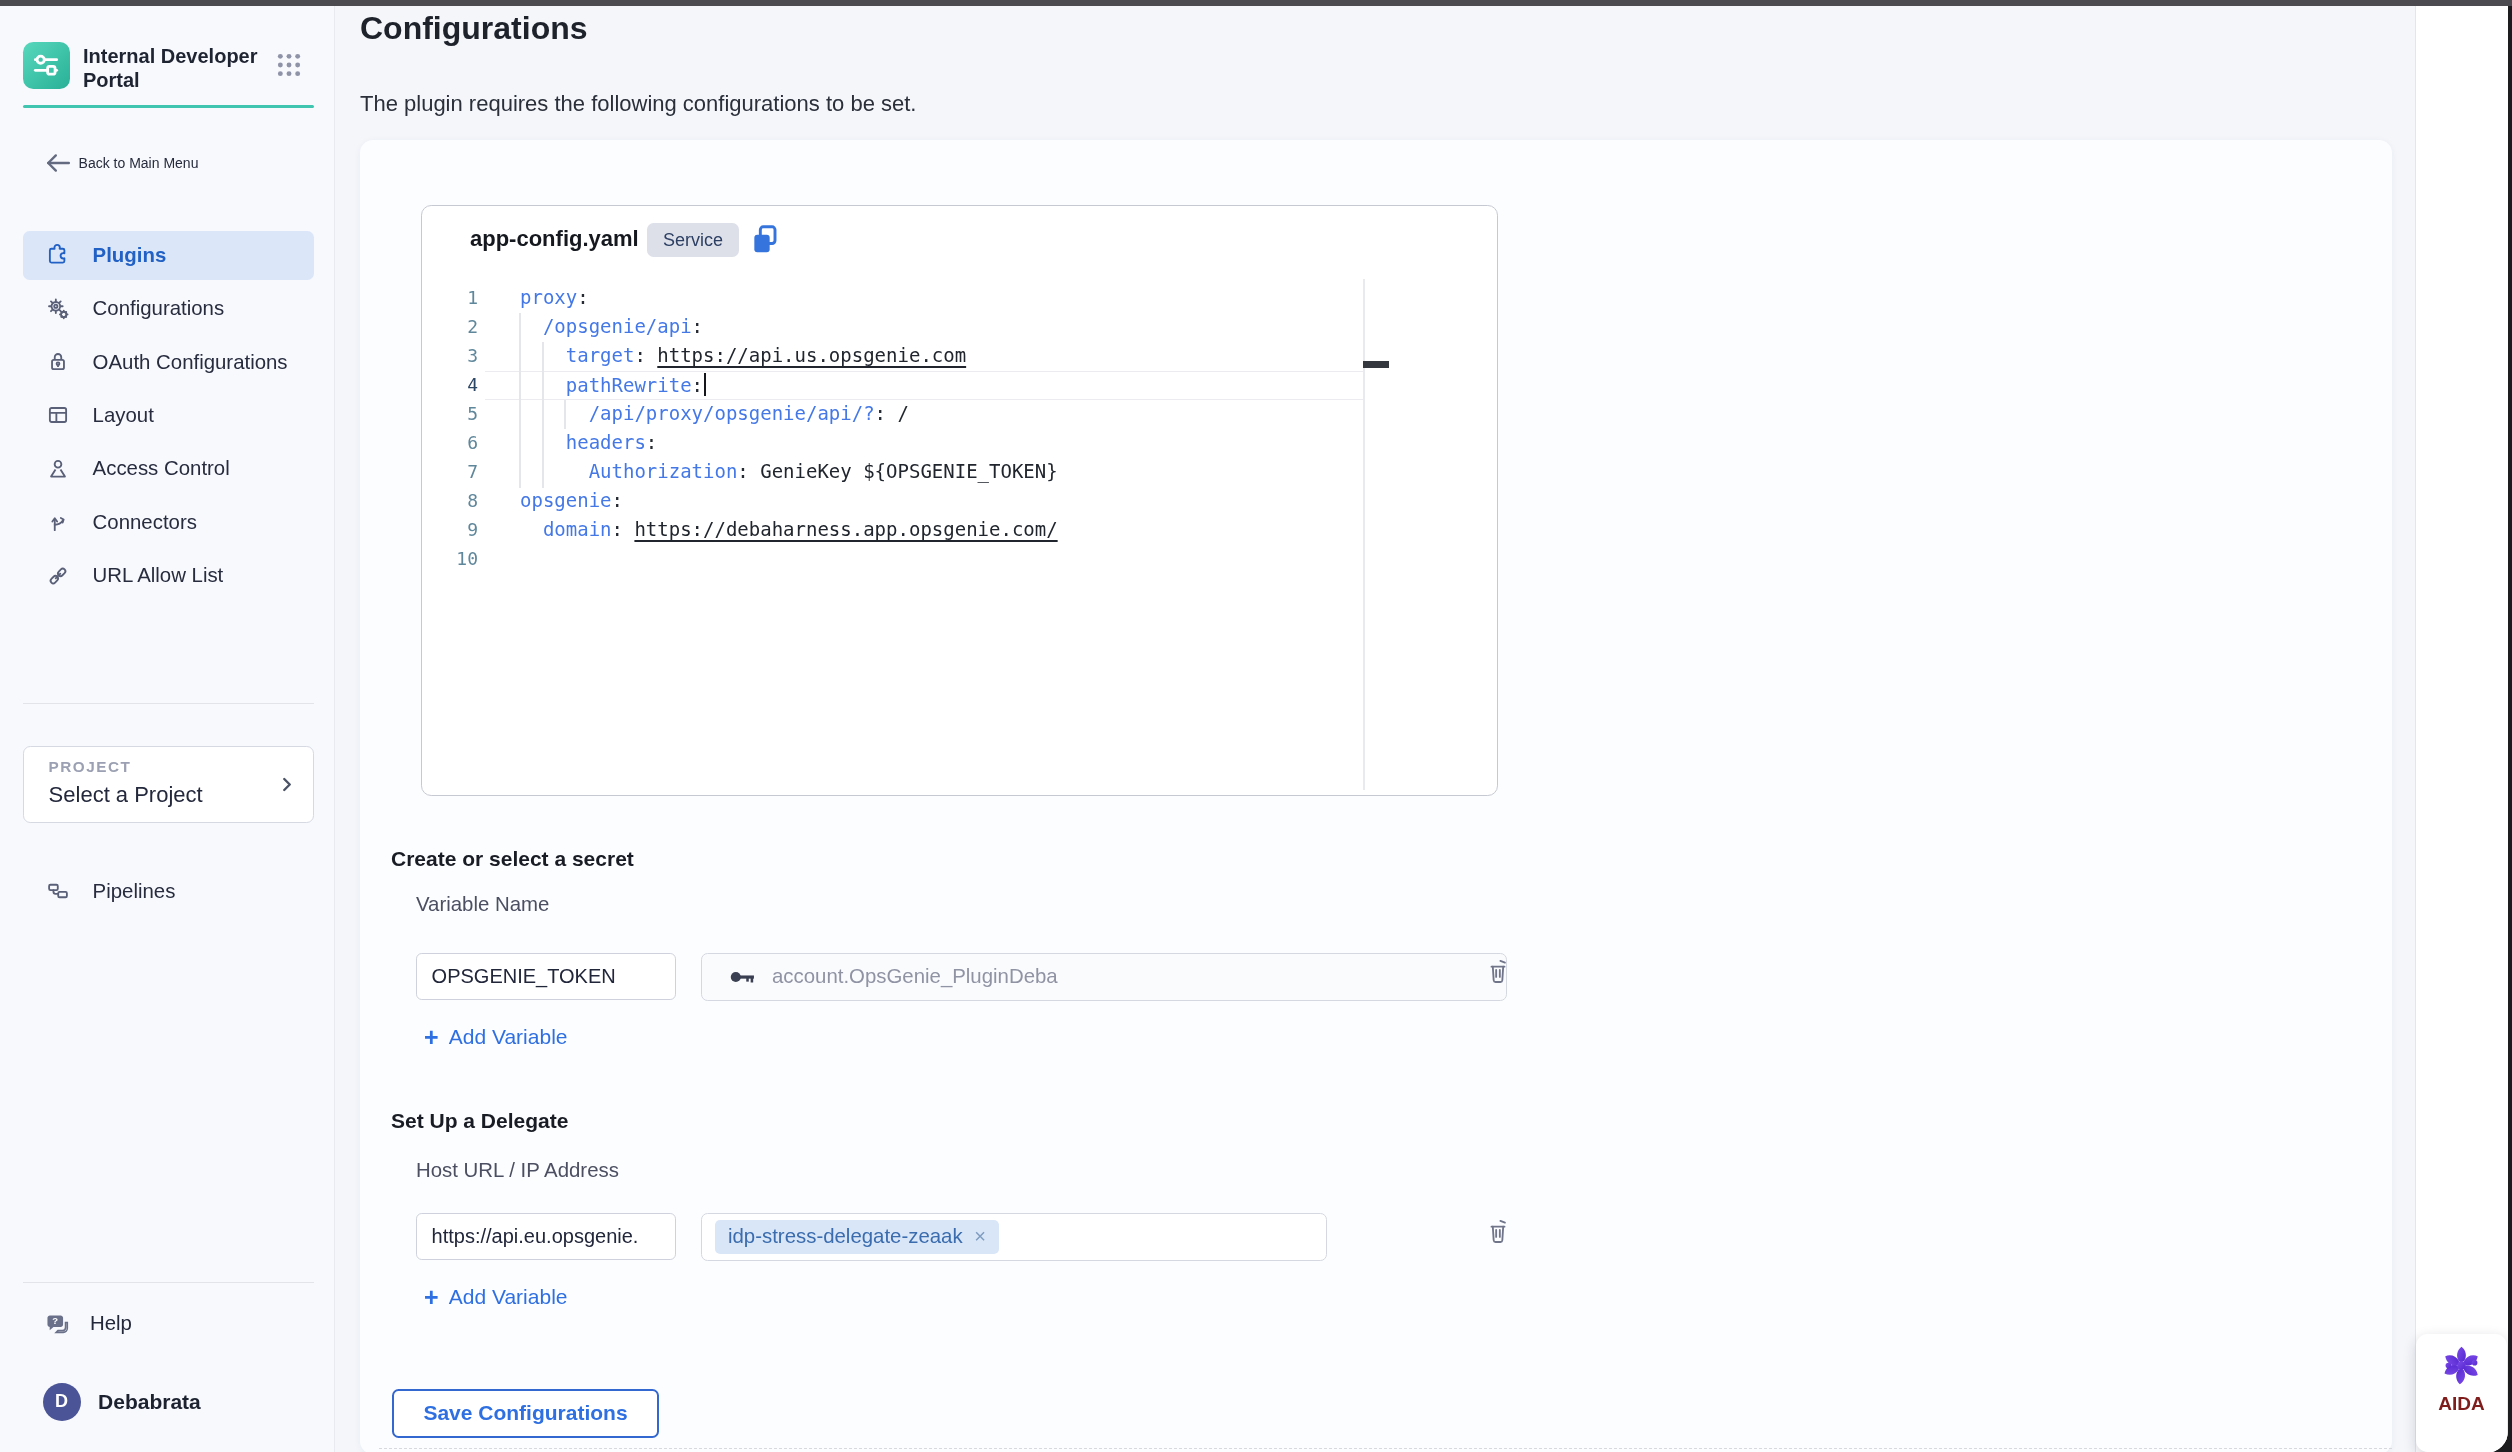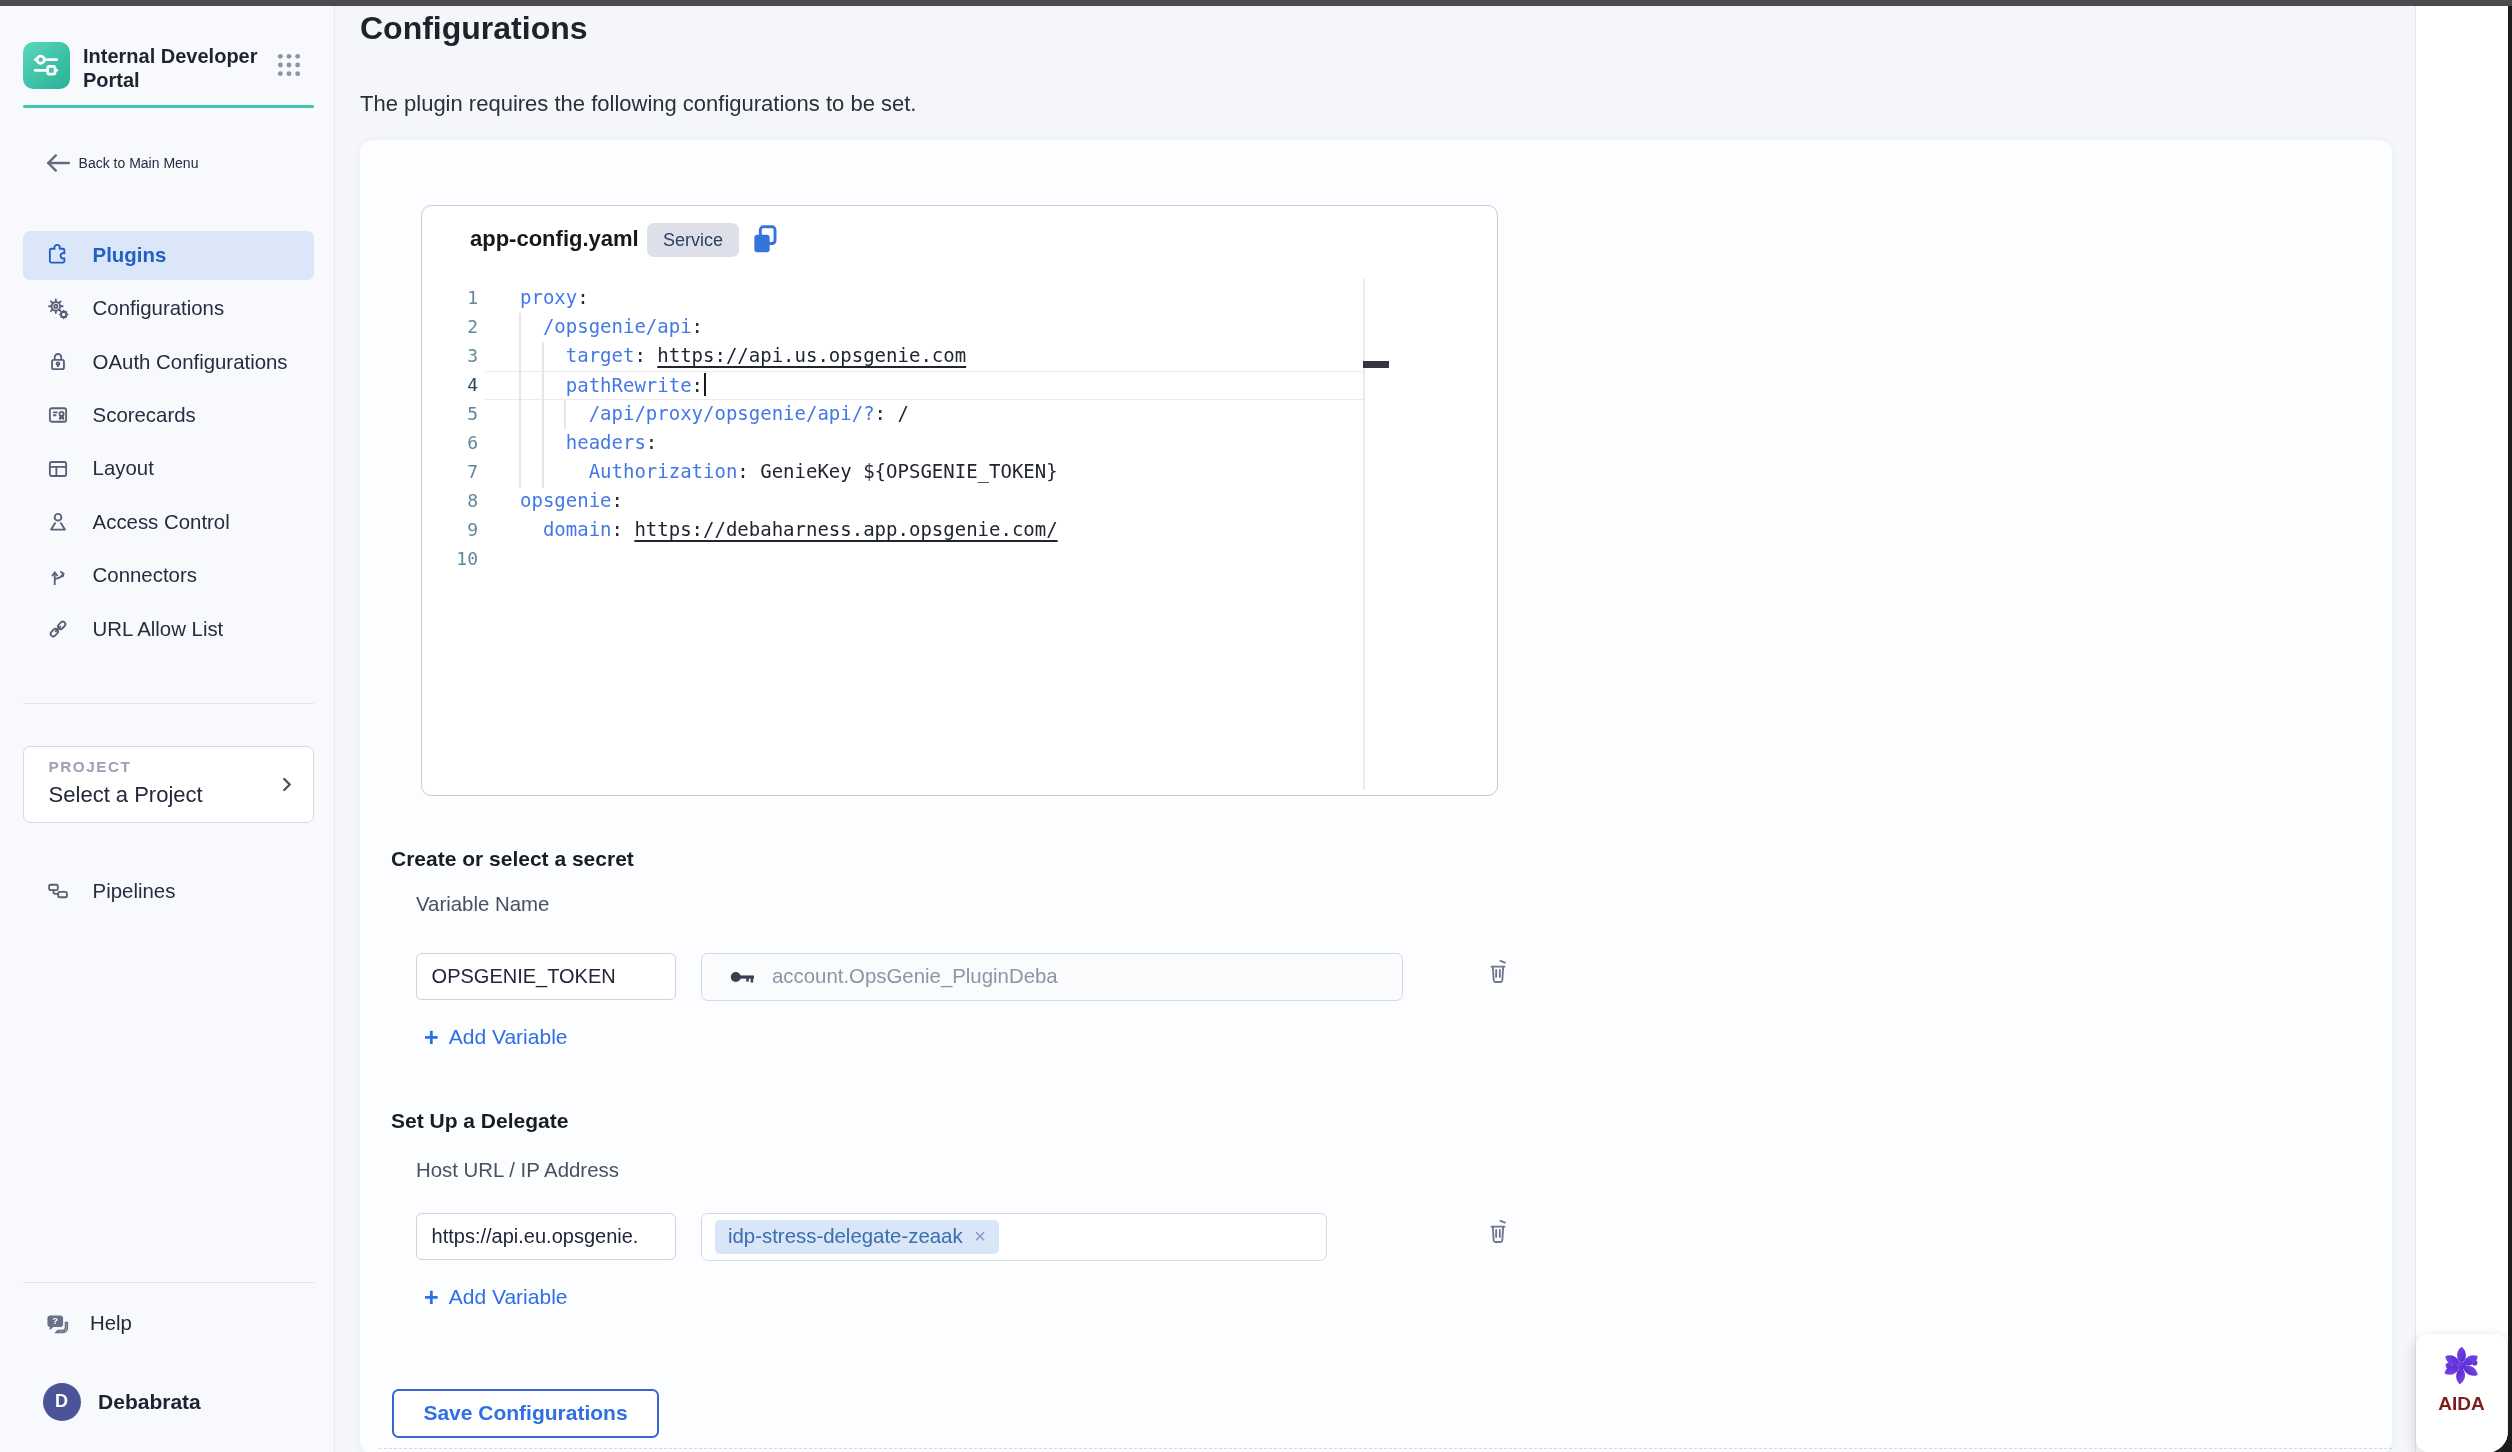--- a/index.html
+++ b/index.html
@@ -65,21 +65,21 @@
   .i2{padding-left:2ch;} .i4{padding-left:4ch;} .i6{padding-left:6ch;}
   .cursorbar{display:inline-block;width:2.2px;height:23.4px;background:#14171c;vertical-align:-4.4px;margin-left:0.7px;}
   .curline{position:absolute;left:63px;width:878px;top:165px;height:29px;border-top:1.5px solid #ececf0;border-bottom:1.5px solid #ececf0;box-sizing:border-box;pointer-events:none;}
   .guide{position:absolute;width:1.5px;background:#e5e6ea;pointer-events:none;}
   .scrolldiv{position:absolute;left:941px;top:73px;width:1.5px;height:511px;background:#e9eaee;}
   .ovmark{position:absolute;left:941px;top:155px;width:26px;height:7.3px;background:#34373d;}
   
   .sechead{position:absolute;left:31px;font-size:21px;font-weight:bold;color:#191c24;}
   .fieldlabel{position:absolute;left:56px;font-size:20.4px;color:#4b4f61;}
   .textinput{position:absolute;left:56px;width:260px;height:47px;border:1.5px solid #cfd2dc;border-radius:5.8px;background:#fff;font-size:20px;color:#21263a;padding:0 14.6px;box-sizing:border-box;font-family:"Liberation Sans",sans-serif;outline:none;}
-  .secretfield{position:absolute;left:341px;width:702px;height:48px;background:#fafbfd;border:1.5px solid #d5d8e1;border-radius:6.6px;box-sizing:border-box;display:flex;align-items:center;cursor:pointer;}
+  .secretfield{position:absolute;left:341px;width:806px;height:48px;background:#fafbfd;border:1.5px solid #d5d8e1;border-radius:6.6px;box-sizing:border-box;display:flex;align-items:center;cursor:pointer;}
   .secretfield .keyic{margin-left:26px;}
   .secretfield .sval{margin-left:13px;font-size:20.4px;color:#8f93a4;}
   .delegatefield{position:absolute;left:341px;width:626px;height:48px;background:#ffffff;border:1.5px solid #d5d8e1;border-radius:6.6px;box-sizing:border-box;display:flex;align-items:center;cursor:text;}
   .chip{margin-left:13px;height:34px;background:#d9e6f8;border-radius:5.1px;display:flex;align-items:center;padding:0 13px;cursor:default;}
   .chip .cval{font-size:20.4px;color:#3a6cae;}
   .chip .cx{margin-left:11.7px;font-size:20px;color:#7e9cc0;cursor:pointer;}
   .trash{position:absolute;left:1125px;width:29px;height:34px;cursor:pointer;}
   .addvar{position:absolute;left:64px;display:flex;align-items:center;cursor:pointer;}
   .addvar .plus{font-size:25px;color:#2e6fe2;font-weight:bold;line-height:22px;}
   .addvar .albl{margin-left:10.2px;font-size:21px;color:#2e6fe2;}
@@ -163,31 +163,20 @@
       <div class="navitem">
         <span class="ic">
           <svg width="26" height="26" viewBox="0 0 24 24" fill="none" stroke="#5a6078" stroke-width="1.7" stroke-linejoin="round">
               <rect x="6.5" y="10" width="11" height="8.6" rx="1.6"></rect>
               <path d="M9 10V7.6a3 3 0 0 1 6 0V10"></path>
               <circle cx="12" cy="13.6" r="1.3"></circle>
               <path d="M12 14.9v1.6"></path>
             </svg>
         </span>
         <span class="lbl">OAuth Configurations</span>
-      </div>
-      <div class="navitem">
-        <span class="ic">
-          <svg width="26" height="26" viewBox="0 0 24 24" fill="none" stroke="#5a6078" stroke-width="1.7" stroke-linejoin="round">
-              <rect x="4.5" y="5.8" width="15" height="12.4" rx="1.6"></rect>
-              <path d="M7.5 9.6h4.2M7.5 12.2h3"></path>
-              <circle cx="15.3" cy="11" r="1.9"></circle>
-              <path d="M14.4 12.6l-.8 3 1.7-1 1.7 1-.8-3"></path>
-            </svg>
-        </span>
-        <span class="lbl">Scorecards</span>
       </div>
       <div class="navitem">
         <span class="ic">
           <svg width="26" height="26" viewBox="0 0 24 24" fill="none" stroke="#5a6078" stroke-width="1.7" stroke-linejoin="round">
               <rect x="4.5" y="5.5" width="15" height="13" rx="1.6"></rect>
               <path d="M4.5 10h15M10.5 10v8.5"></path>
             </svg>
         </span>
         <span class="lbl">Layout</span>
       </div>

